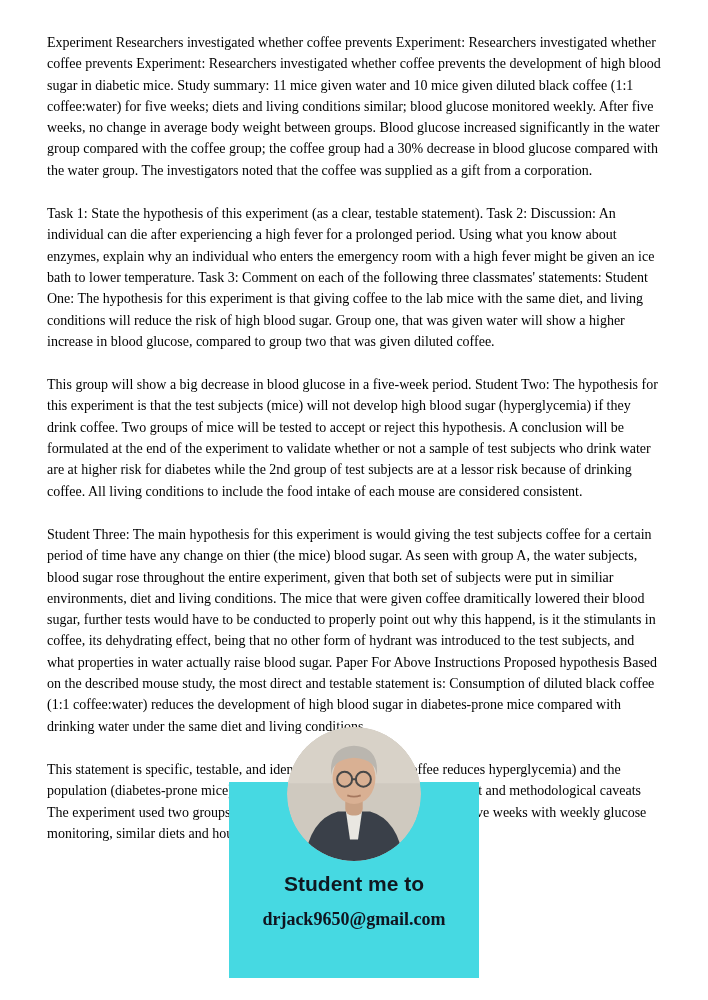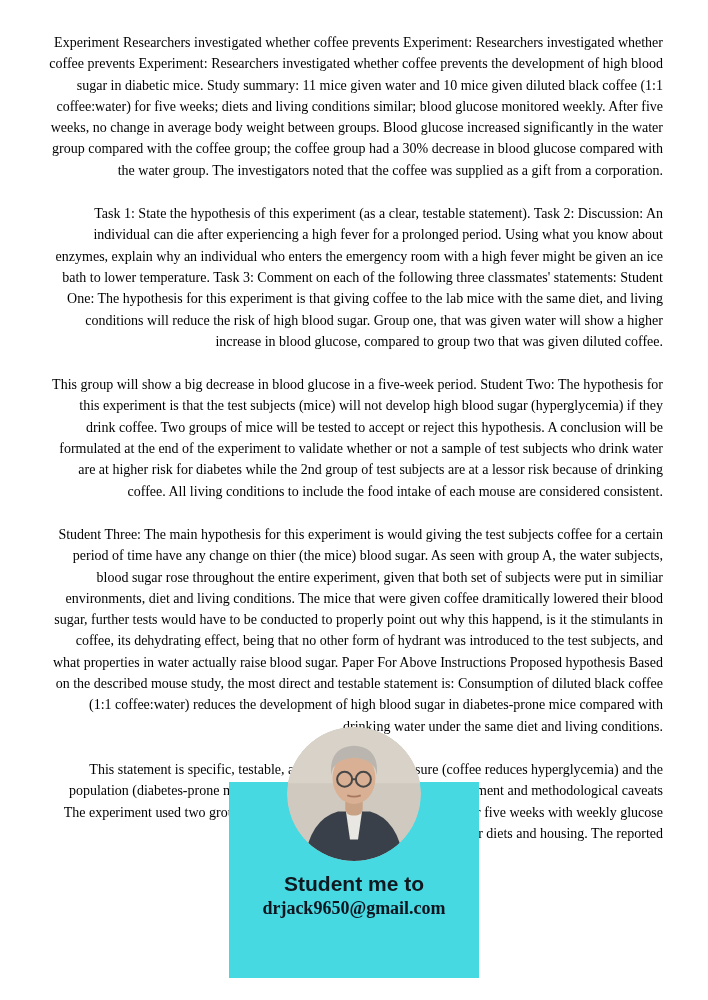--- a/index.html
+++ b/index.html
@@ -16,21 +16,21 @@
     font-family: "Liberation Serif", "DejaVu Serif", serif;
   }
   .doc {
     position: absolute;
     top: 32px;
     left: 47px;
     width: 616px;
     color: #000000;
     font-size: 14px;
     line-height: 21.3px;
-    text-align: right;
+    text-align: left;
   }
   .doc p {
     margin: 0 0 22px 0;
   }
   
   .promo {
     position: absolute;
     left: 229px;
     top: 782px;
     width: 250px;
@@ -53,20 +53,21 @@
   }
   .promo .headline {
     margin-top: 9px;
     font-family: "Liberation Sans", "DejaVu Sans", sans-serif;
     font-weight: 700;
     font-size: 21px;
     line-height: 28px;
     color: #101820;
   }
   .promo .email {
+    margin-top: 11px;
     font-family: "Liberation Serif", "DejaVu Serif", serif;
     font-weight: 700;
     font-size: 18px;
     color: #10141f;
   }
 </style>
 </head>
 <body>
 
 <div class="page">

